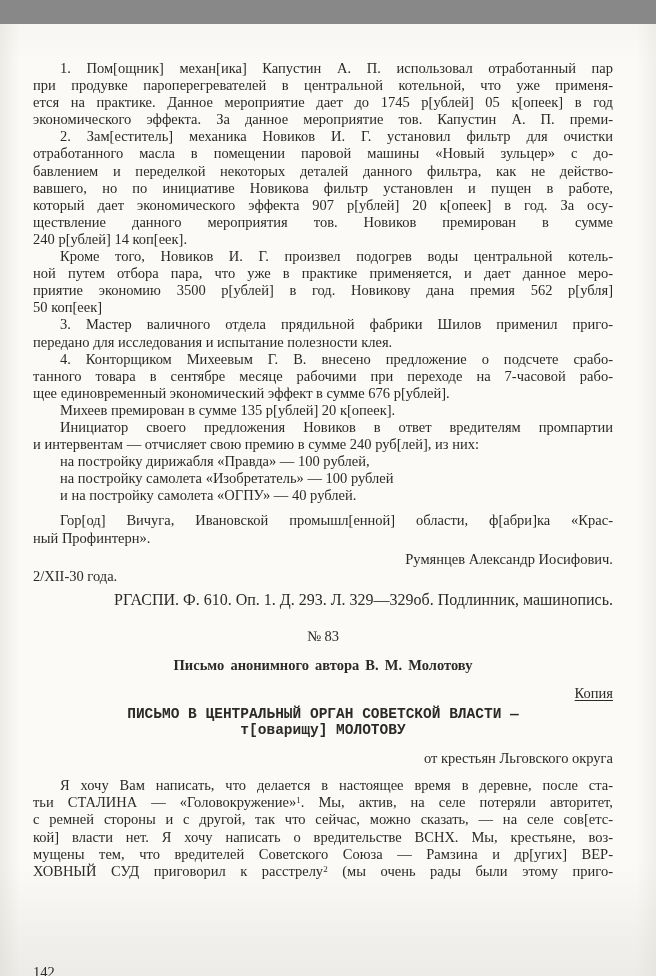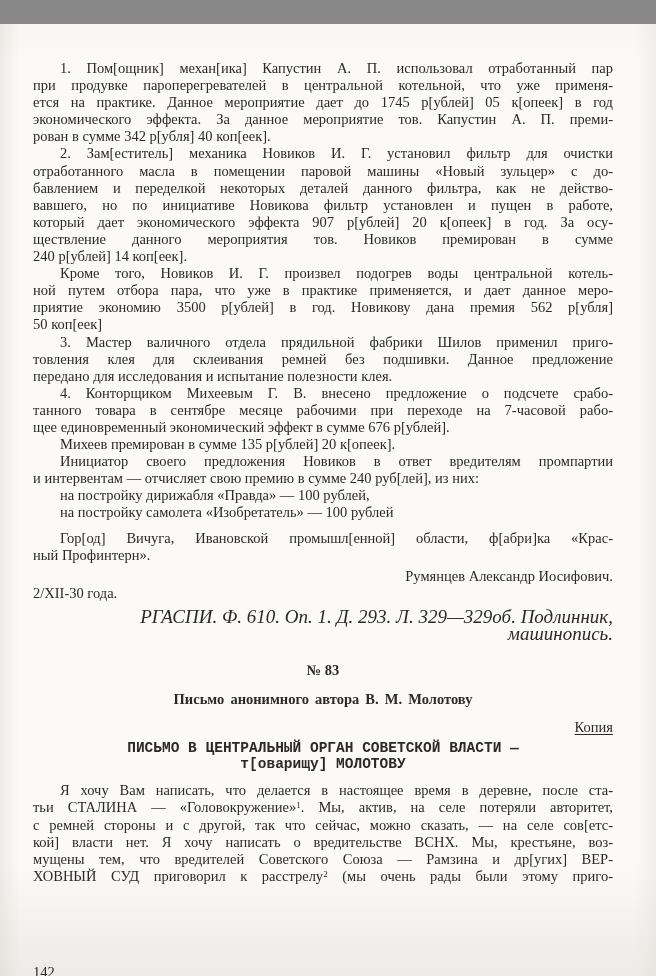--- a/index.html
+++ b/index.html
@@ -21,99 +21,99 @@
     line-height:17.1px;
     text-align:justify;
     text-align-last:justify;
     white-space:normal;
   }
   .line.last{text-align-last:left;}
   .line.ind{text-indent:27px;}
   sup{font-size:9px;line-height:0;vertical-align:4px;}
   .sig{line-height:17.1px;text-align:right;margin-top:4px;}
   .date{line-height:17.1px;margin-top:0;}
-  .cite{line-height:17.1px;text-align:right;font-style:italic;margin-top:6px;font-size:19px;}
-  .docnum{margin-top:20px;text-align:center;font-weight:bold;line-height:17.1px;}
+  .cite{line-height:17.1px;text-align:right;margin-top:6px;font-size:16px;}
+  .docnum{margin-top:20px;text-align:center;font-weight:normal;line-height:17.1px;}
   .doctitle{margin-top:12px;text-align:center;font-weight:bold;word-spacing:2.5px;line-height:17.1px;}
   .copy{margin-top:11px;text-align:right;line-height:17.1px;}
   .copy span{text-decoration:underline;text-underline-offset:2px;}
   .dochead{margin-top:4px;text-align:center;font-weight:bold;line-height:16px;font-family:Liberation Mono, monospace;}
   .sender{margin-top:12px;text-align:right;line-height:17.1px;}
   .letter{margin-top:10px;}
   .pagenum{position:absolute;left:33px;top:940px;line-height:17px;}
 </style>
 </head>
 <body>
 
 <div class="page">
   <div class="content">
 
     <div>
         <div class="para">
           <div class="line ind">1. Пом[ощник] механ[ика] Капустин А. П. использовал отработанный пар</div>
           <div class="line">при продувке пароперегревателей в центральной котельной, что уже применя-</div>
           <div class="line">ется на практике. Данное мероприятие дает до 1745 р[ублей] 05 к[опеек] в год</div>
           <div class="line">экономического эффекта. За данное мероприятие тов. Капустин А. П. преми-</div>
-          <div class="line last">рован в сумме 342 р[убля] 40 коп[еек].</div>
         </div>
         <div class="para">
           <div class="line ind">2. Зам[еститель] механика Новиков И. Г. установил фильтр для очистки</div>
           <div class="line">отработанного масла в помещении паровой машины «Новый зульцер» с до-</div>
           <div class="line">бавлением и переделкой некоторых деталей данного фильтра, как не действо-</div>
           <div class="line">вавшего, но по инициативе Новикова фильтр установлен и пущен в работе,</div>
           <div class="line">который дает экономического эффекта 907 р[ублей] 20 к[опеек] в год. За осу-</div>
           <div class="line">ществление данного мероприятия тов. Новиков премирован в сумме</div>
           <div class="line last">240 р[ублей] 14 коп[еек].</div>
         </div>
         <div class="para">
           <div class="line ind">Кроме того, Новиков И. Г. произвел подогрев воды центральной котель-</div>
           <div class="line">ной путем отбора пара, что уже в практике применяется, и дает данное меро-</div>
           <div class="line">приятие экономию 3500 р[ублей] в год. Новикову дана премия 562 р[убля]</div>
           <div class="line last">50 коп[еек]</div>
         </div>
         <div class="para">
           <div class="line ind">3. Мастер валичного отдела прядильной фабрики Шилов применил приго-</div>
-          <div class="line">товления клея для склеивания ремней без подшивки. Данное предложение</div>
           <div class="line last">передано для исследования и испытание полезности клея.</div>
         </div>
         <div class="para">
           <div class="line ind">4. Конторщиком Михеевым Г. В. внесено предложение о подсчете срабо-</div>
           <div class="line">танного товара в сентябре месяце рабочими при переходе на 7-часовой рабо-</div>
           <div class="line last">щее единовременный экономический эффект в сумме 676 р[ублей].</div>
         </div>
         <div class="para">
           <div class="line last ind">Михеев премирован в сумме 135 р[ублей] 20 к[опеек].</div>
         </div>
         <div class="para">
           <div class="line ind">Инициатор своего предложения Новиков в ответ вредителям промпартии</div>
           <div class="line last">и интервентам — отчисляет свою премию в сумме 240 руб[лей], из них:</div>
         </div>
         <div class="para">
           <div class="line last ind">на постройку дирижабля «Правда» — 100 рублей,</div>
           <div class="line last ind">на постройку самолета «Изобретатель» — 100 рублей</div>
+          <div class="line last ind">и на постройку самолета «ОГПУ» — 40 рублей.</div>
         </div>
         <div class="para" style="margin-top: 8px;">
           <div class="line ind">Гор[од] Вичуга, Ивановской промышл[енной] области, ф[абри]ка «Крас-</div>
           <div class="line last">ный Профинтерн».</div>
         </div>
       </div>
 
     <div class="sig">Румянцев Александр Иосифович.</div>
     <div class="date">2/XII-30 года.</div>
     <div class="cite">РГАСПИ. Ф. 610. Оп. 1. Д. 293. Л. 329—329об. Подлинник, машинопись.</div>
 
     <div class="docnum">№ 83</div>
     <div class="doctitle">Письмо анонимного автора В. М. Молотову</div>
     <div class="copy"><span>Копия</span></div>
 
     <div class="dochead">
       <div>ПИСЬМО В ЦЕНТРАЛЬНЫЙ ОРГАН СОВЕТСКОЙ ВЛАСТИ —</div>
       <div>т[оварищу] МОЛОТОВУ</div>
     </div>
 
+    <div class="sender">от крестьян Льговского округа</div>
 
     <div class="letter">
         <div class="para">
           <div class="line ind">Я хочу Вам написать, что делается в настоящее время в деревне, после ста-</div>
           <div class="line">тьи СТАЛИНА — «Головокружение»<sup>1</sup>. Мы, актив, на селе потеряли авторитет,</div>
           <div class="line">с ремней стороны и с другой, так что сейчас, можно сказать, — на селе сов[етс-</div>
           <div class="line">кой] власти нет. Я хочу написать о вредительстве ВСНХ. Мы, крестьяне, воз-</div>
           <div class="line">мущены тем, что вредителей Советского Союза — Рамзина и др[угих] ВЕР-</div>
           <div class="line">ХОВНЫЙ СУД приговорил к расстрелу<sup>2</sup> (мы очень рады были этому приго-</div>
         </div>

